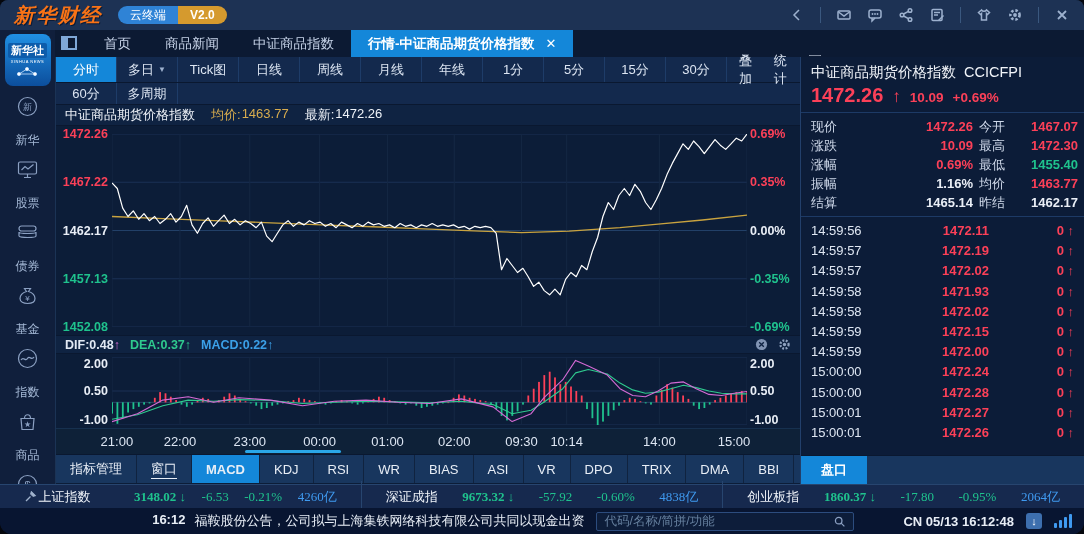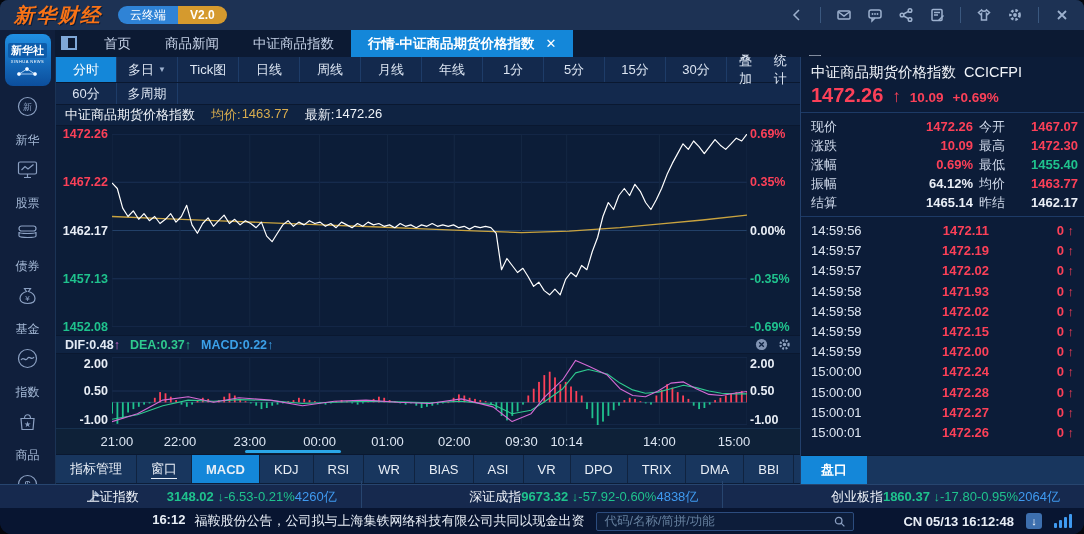--- a/index.html
+++ b/index.html
@@ -84,21 +84,21 @@
   .rp-ticks { flex:1; padding:4px 10px 0; overflow:hidden; }
   .tick-row { display:grid; grid-template-columns:78px 100px 1fr; height:20.2px; line-height:20.2px; font-size:13px; }
   .tick-t { color:#dfe7f3; }
   .tick-p { text-align:right; font-weight:bold; }
   .tick-v { text-align:right; font-weight:bold; }
   .rp-bottom { height:29px; background:#18365e; border-top:1px solid #0a1830; display:flex; }
   .pk-btn { width:66px; background:#1487d9; color:#fff; font-size:13px; font-weight:bold; display:flex; align-items:center; justify-content:center; }
 
   
   .index-bar { position:absolute; left:0; right:0; bottom:26px; height:24px; background:#16294e; border-top:1px solid #27456f; display:flex; align-items:center; font-size:13px; }
-  .idx-group { flex:1; display:flex; align-items:center; justify-content:flex-end; padding:16px 24px; height:100%; }
+  .idx-group { flex:1; display:flex; align-items:center; justify-content:space-between; padding:16px 24px; height:100%;font-family:Liberation Serif, serif; }
   .idx-group + .idx-group { border-left:1px solid #27456f; }
   .idx-name { color:#f0f4fa; }
   .idx-pin { display:flex; align-items:center; margin-right:-14px; }
   .idx-pin svg { width:13px; height:13px; stroke:#9fb2cc; fill:#9fb2cc; }
 
   .status-bar { position:absolute; left:0; right:0; bottom:0; height:26px; background:#081531; display:flex; align-items:center; justify-content:flex-end; gap:12px; padding:0 12px; font-size:13px; color:#e8eef6; }
   .news { display:flex; gap:9px; white-space:nowrap; overflow:hidden; }
   .search-box { flex:0 0 258px; height:19px; background:#0d1d3a; border:1px solid #2c4c7e; border-radius:2px; display:flex; align-items:center; padding:0 7px; gap:22px; }
   .search-box input { flex:1; background:transparent; border:none; outline:none; color:#9db1ce; font-size:12.5px; font-family:inherit; }
   .search-box input::placeholder { color:#66809f; }
@@ -615,21 +615,21 @@
         <span class="q-val2" style="color: rgb(252, 64, 88);">1467.07</span>
         <span class="q-lab">涨跌</span>
         <span class="q-val" style="color: rgb(252, 64, 88);">10.09</span>
         <span class="q-lab">最高</span>
         <span class="q-val2" style="color: rgb(252, 64, 88);">1472.30</span>
         <span class="q-lab">涨幅</span>
         <span class="q-val" style="color: rgb(252, 64, 88);">0.69%</span>
         <span class="q-lab">最低</span>
         <span class="q-val2" style="color: rgb(31, 194, 141);">1455.40</span>
         <span class="q-lab">振幅</span>
-        <span class="q-val" style="color: rgb(233, 238, 246);">64.12%</span>
+        <span class="q-val" style="color: rgb(233, 238, 246);">1.16%</span>
         <span class="q-lab">均价</span>
         <span class="q-val2" style="color: rgb(252, 64, 88);">1463.77</span>
         <span class="q-lab">结算</span>
         <span class="q-val" style="color: rgb(233, 238, 246);">1465.14</span>
         <span class="q-lab">昨结</span>
         <span class="q-val2" style="color: rgb(233, 238, 246);">1462.17</span>
       </div>
     <div class="rp-ticks" id="rp-ticks">
         <div class="tick-row">
           <span class="tick-t">14:59:56</span>

